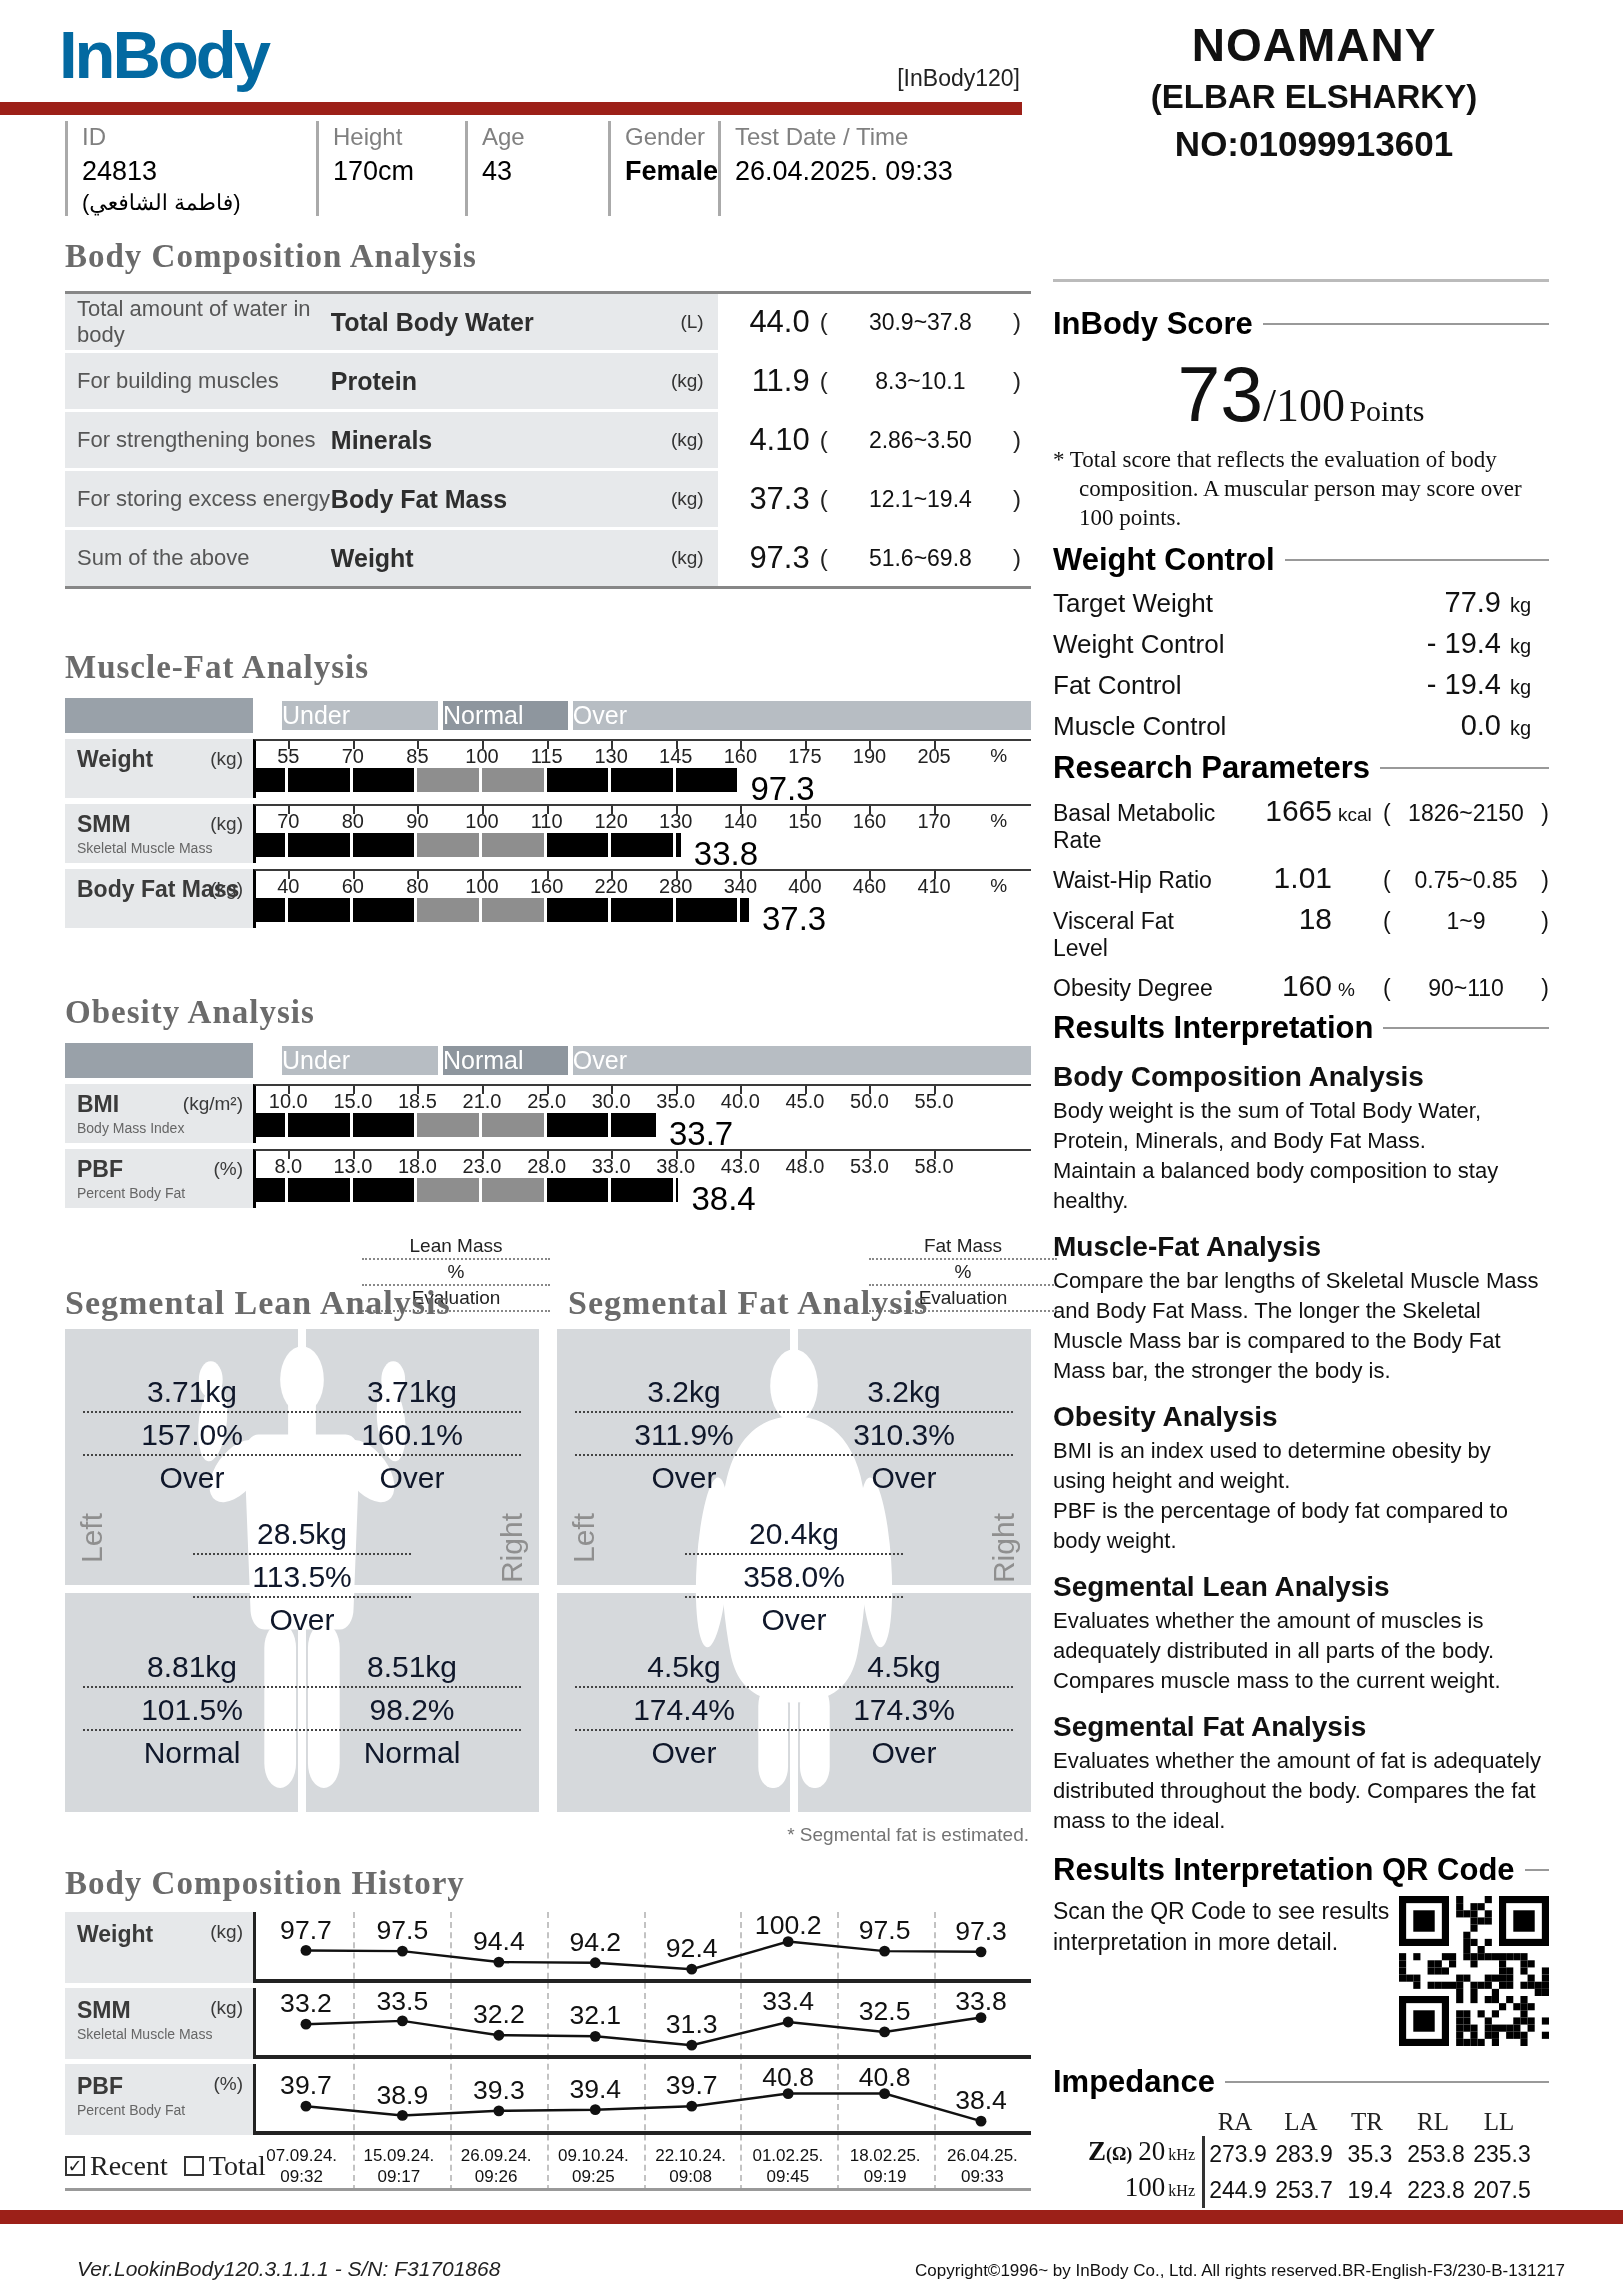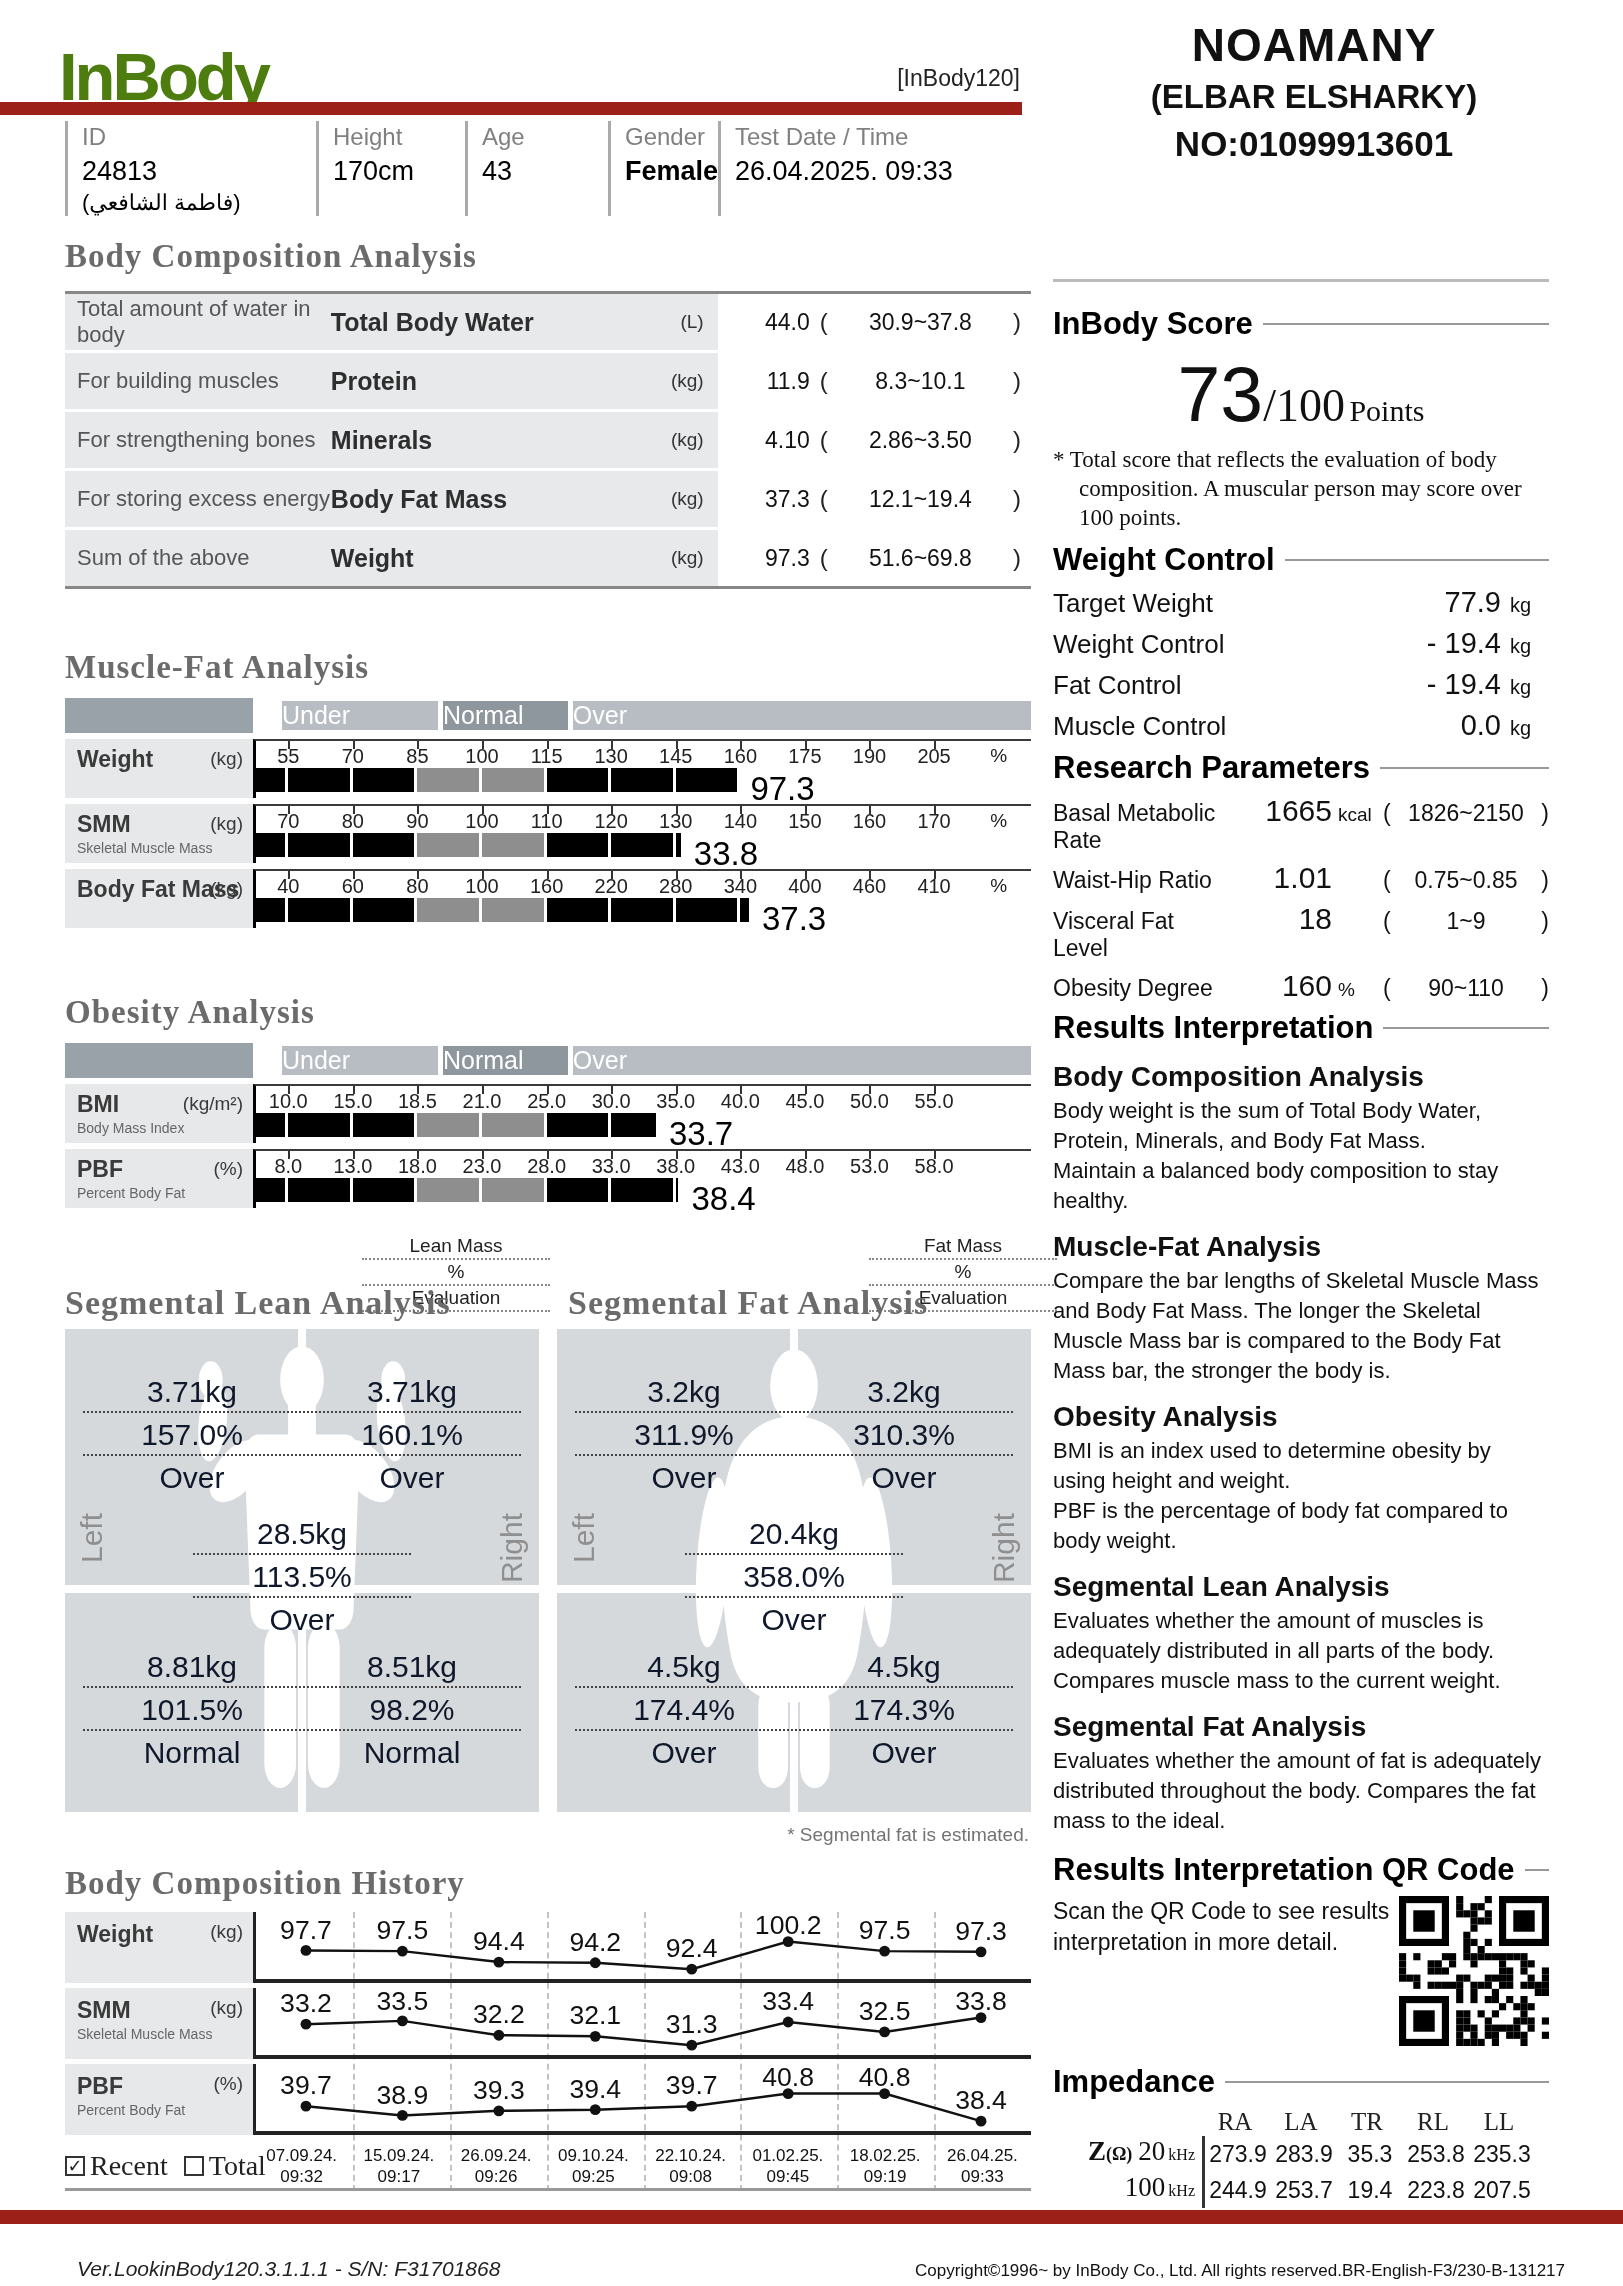--- a/index.html
+++ b/index.html
@@ -1,21 +1,21 @@
 <!DOCTYPE html>
 <html><head>
 <meta charset="utf-8">
 <style>
   * { box-sizing: border-box; margin: 0; padding: 0; }
   html,body { background:#fff; }
   body { font-family:"Liberation Sans", sans-serif; color:#111; }
   #page { position:relative; width:1624px; height:2287px; background:#fff; overflow:hidden; }
 
   
-  #logo { position:absolute; left:59px; top:16px; font-size:67px; font-weight:800; letter-spacing:-3px; color:#4d7c0f;margin-top:22px; }
+  #logo { position:absolute; left:59px; top:16px; font-size:67px; font-weight:800; letter-spacing:-3px; color:#0369a1; }
   #model-tag { position:absolute; left:822px; top:65px; width:198px; text-align:right; font-size:23px; color:#222; }
   #top-red { position:absolute; left:0; top:102px; width:1022px; height:13px; background:#9c2018; }
   #clinic { position:absolute; left:1064px; top:18px; width:500px; text-align:center; font-weight:bold; }
   #clinic .c1 { font-size:46px; letter-spacing:1px; }
   #clinic .c2 { font-size:33px; margin-top:6px; }
   #clinic .c3 { font-size:35px; margin-top:8px; }
 
   
   #patient { position:absolute; left:65px; top:121px; width:966px; display:flex; }
   .pfield { border-left:3px solid #aaa; padding:2px 6px 0 14px; }
@@ -30,21 +30,21 @@
 
   
   #bca { position:absolute; left:65px; top:238px; width:966px; }
   .bca-table { margin-top:16px; border-top:3px solid #878787; border-bottom:3px solid #878787; }
   .bca-row { height:56px; display:flex; align-items:stretch; margin-bottom:3px; }
   .bca-row:last-child { margin-bottom:0; }
   .gbg { background:#e7e9eb; display:flex; align-items:center; }
   .bca-desc { width:285px; font-size:22px; color:#565656; padding-left:12px; }
   .bca-name { width:297px; font-size:25px; font-weight:bold; color:#2e2e2e; }
   .bca-unit { width:118px; font-size:19px; color:#333; justify-content:flex-end; padding-right:14px; }
-  .bca-val { width:99px; display:flex; align-items:center; justify-content:flex-end; font-size:23px; }
+  .bca-val { width:99px; display:flex; align-items:center; justify-content:flex-end; font-size:31px; }
   .bca-par { width:30px; display:flex; align-items:center; justify-content:center; font-size:24px; color:#222; }
   .bca-range { width:178px; display:flex; align-items:center; justify-content:center; font-size:23px; }
 
   
   .gauge-sec { position:absolute; left:65px; width:966px; }
   #mfa { top:649px; } #obesity { top:994px; }
   .gband { display:flex; height:35px; margin:12px 0 6px 0; font-size:25px; color:#fff; }
   .gband > div { display:flex; align-items:center; justify-content:center;padding-left:24px; }
   .gband-label { width:188px; background:#99a1a9; margin-right:5px; }
   .gband-track { flex:1; display:flex; }

